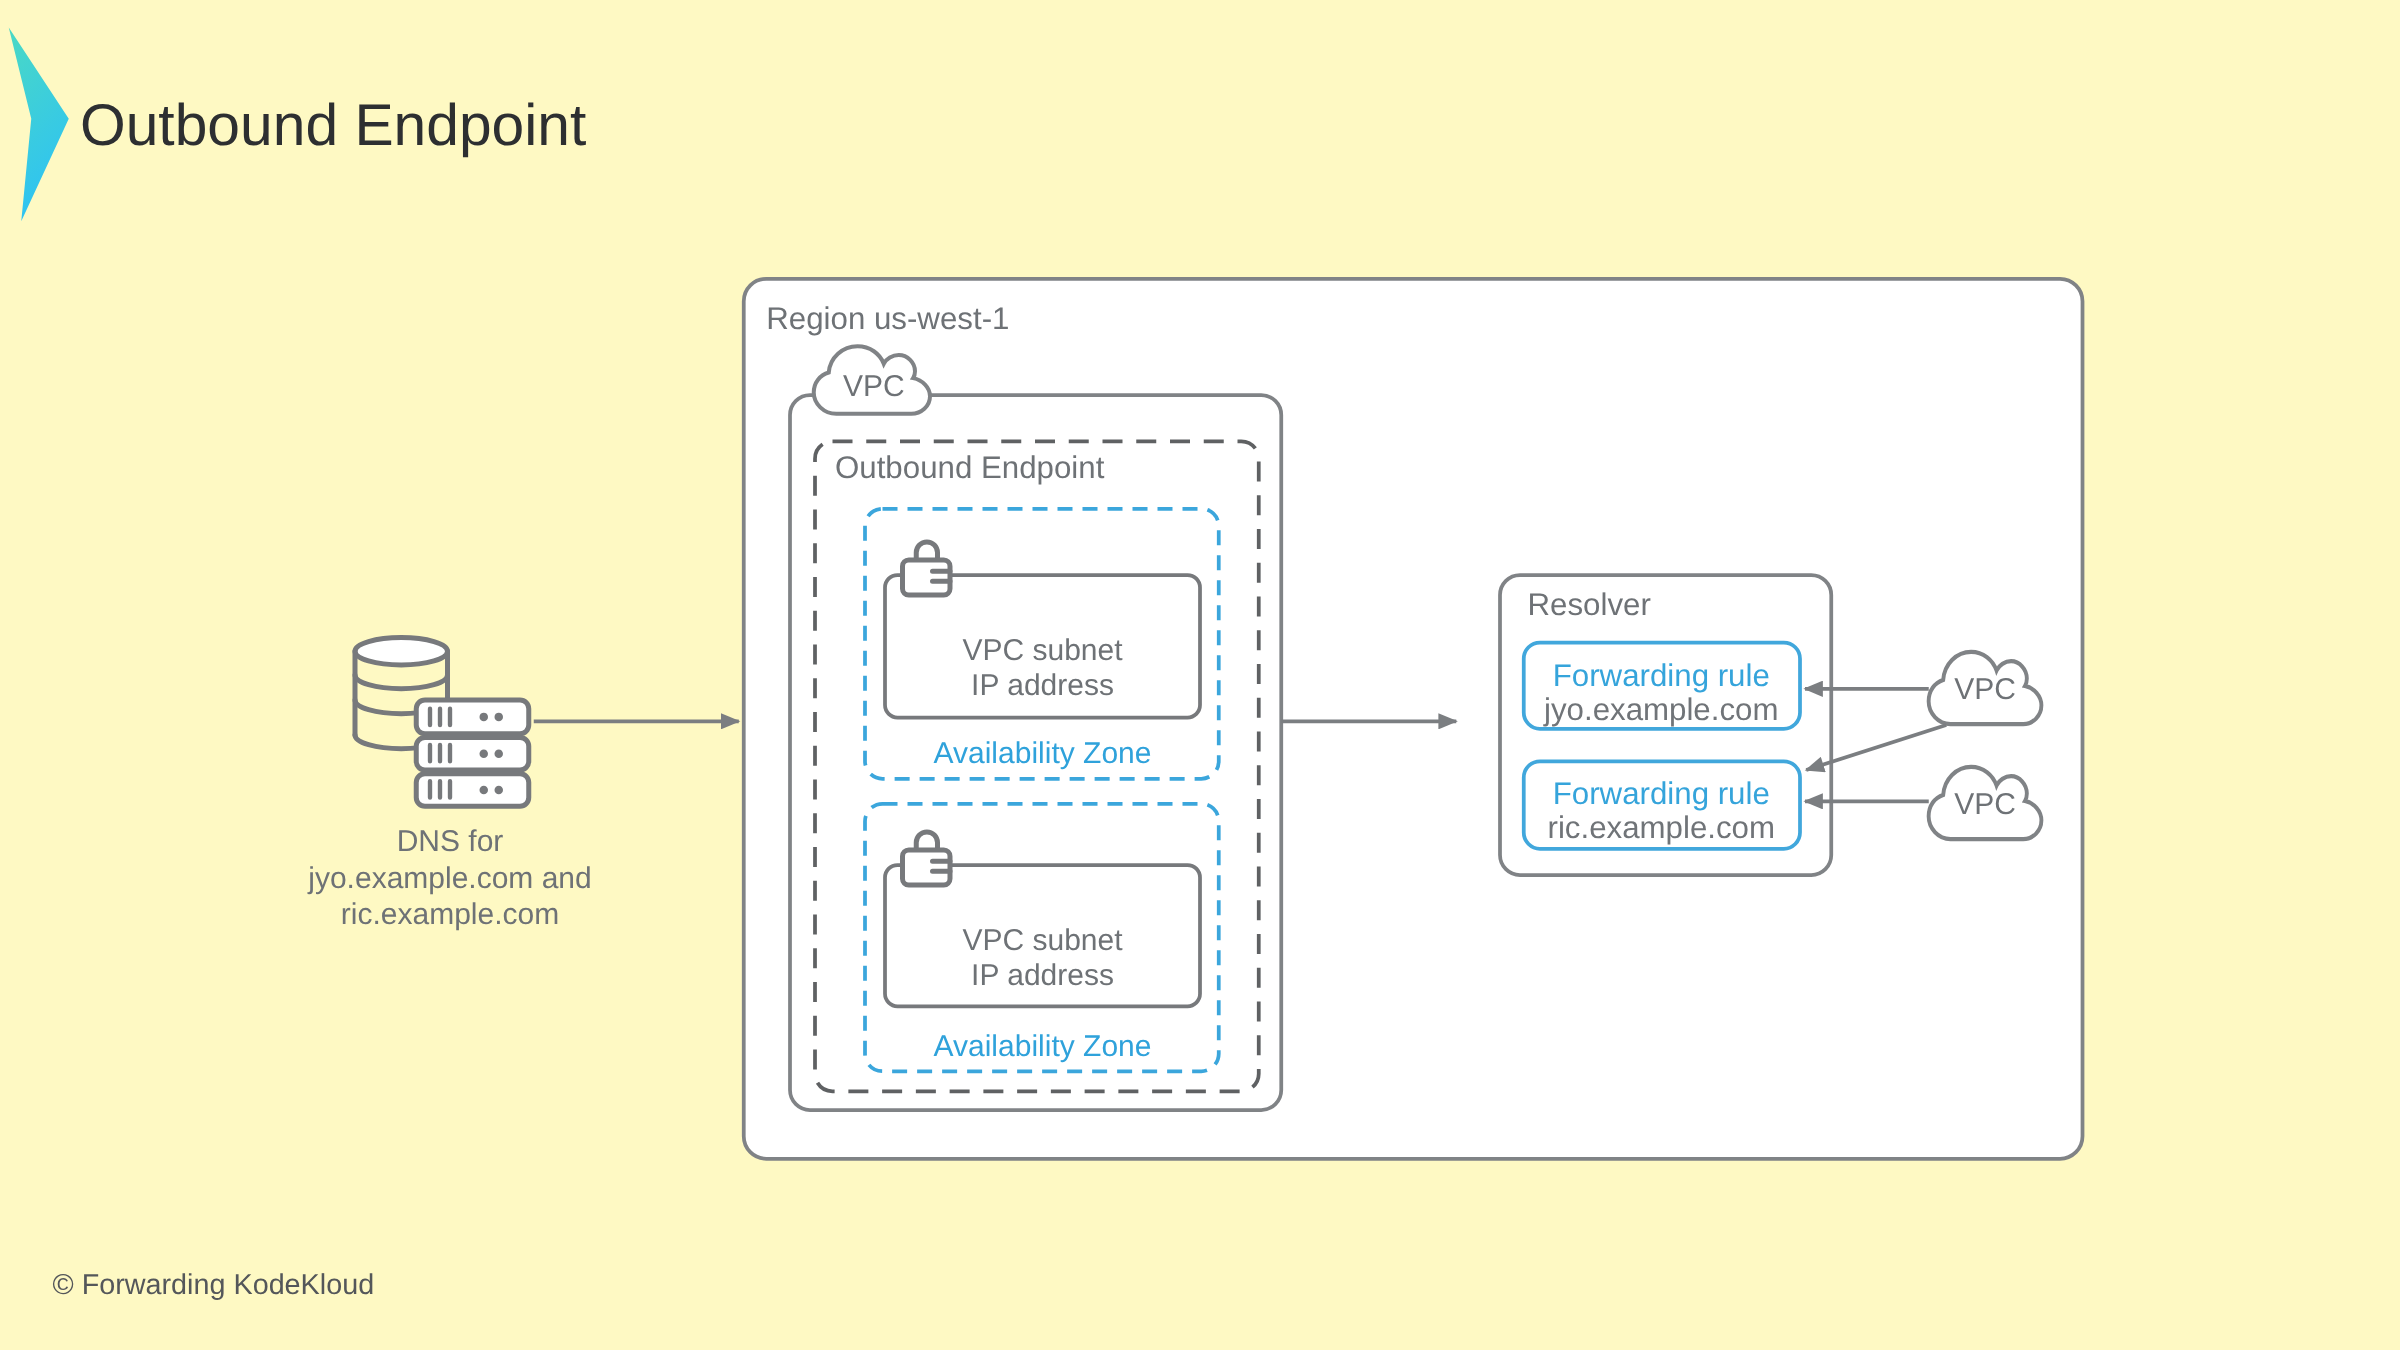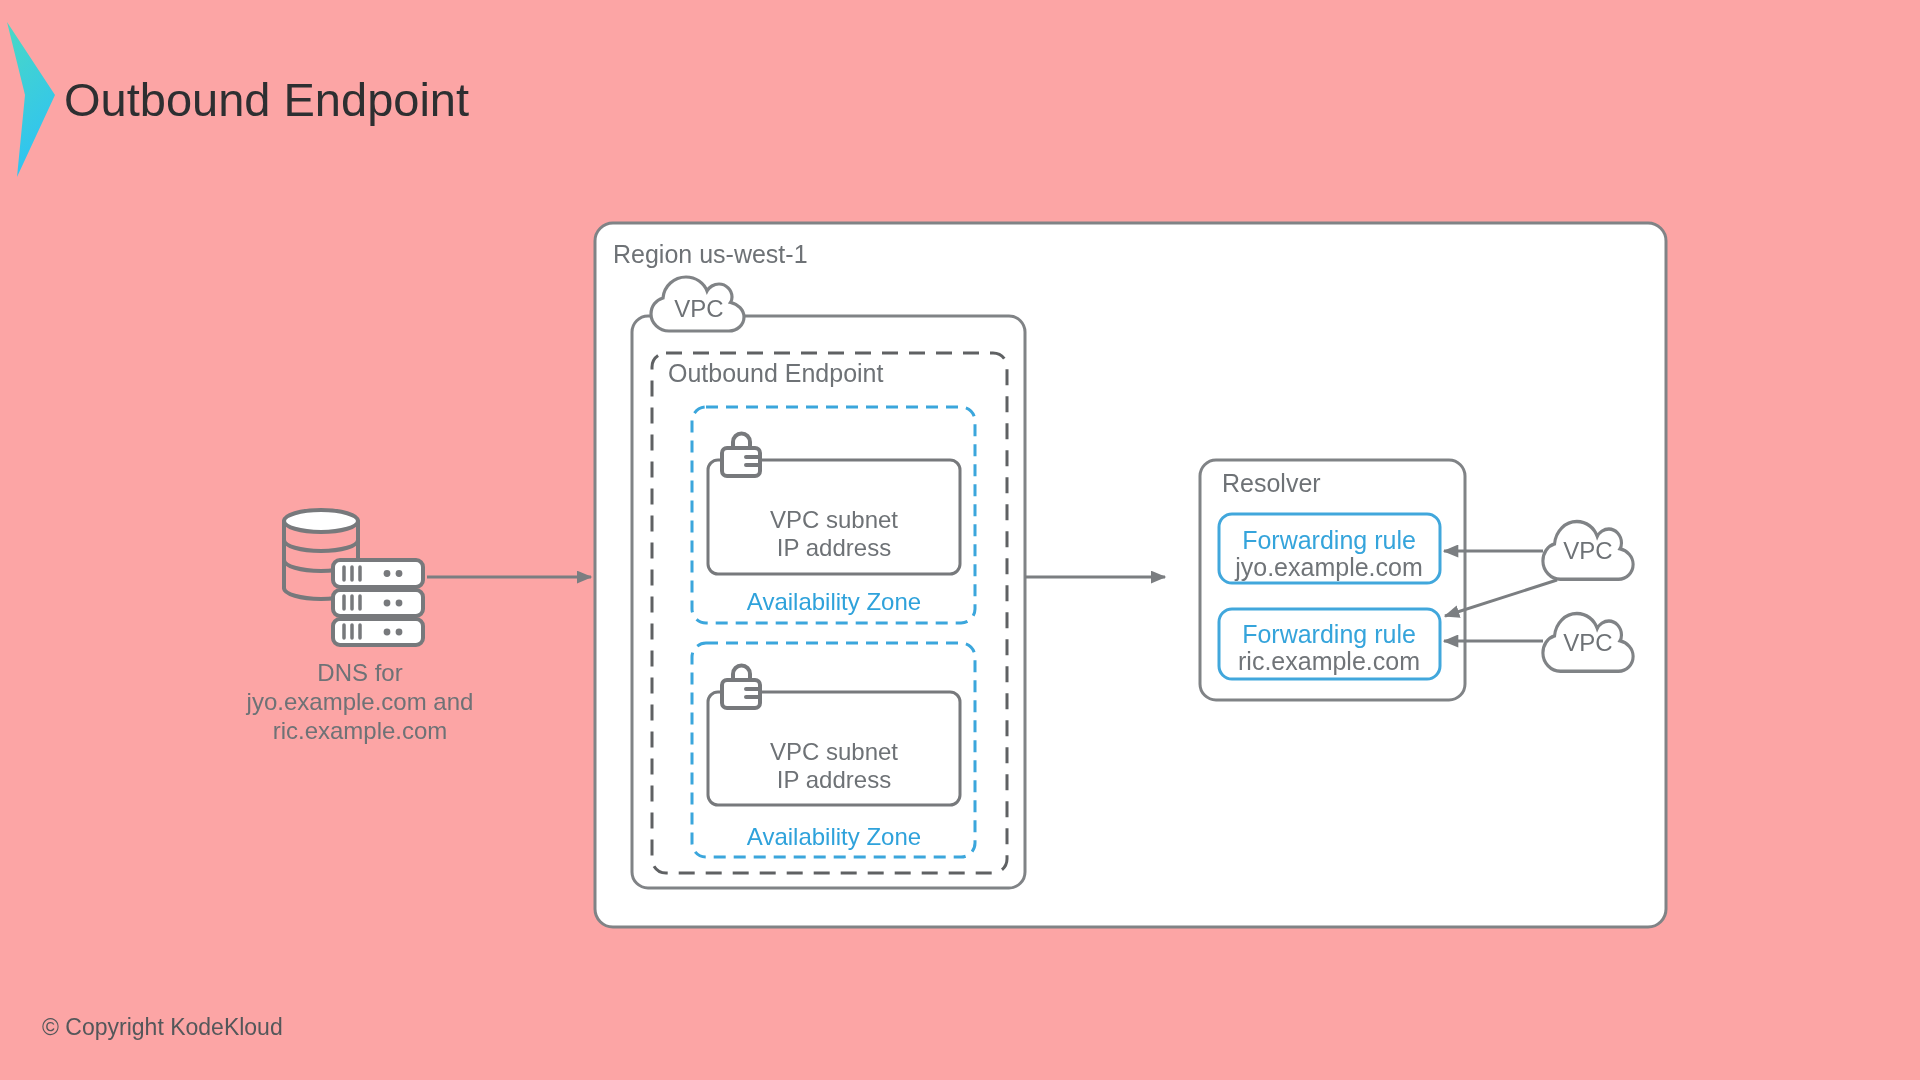--- a/index.html
+++ b/index.html
@@ -1,20 +1,20 @@
 <!DOCTYPE html>
 <html><head>
 <meta charset="utf-8">
 <style>
   html, body { margin:0; padding:0; background:#ffffff; }
   body {
     width:1920px; height:1080px; position:relative; overflow:hidden;
     font-family:"Liberation Sans", sans-serif;
   }
-  .slide { position:absolute; left:0; top:0; width:1920px; height:1080px; background:#fca5a5;text-decoration:underline; }
+  .slide { position:absolute; left:0; top:0; width:1920px; height:1080px; background:#fef9c3;text-decoration:underline; }
   .page-title {
     position:absolute; left:64px; top:72px;
     font-size:47px; font-weight:500; color:#2d2f31; letter-spacing:0px;
     white-space:nowrap;
   }
   .copyright {
     position:absolute; left:42px; top:1014px;
     font-size:23px; color:#54575a; white-space:nowrap;
   }
   svg.diagram { position:absolute; left:0; top:0; }
@@ -144,14 +144,14 @@
     <text class="t-gray" x="1222" y="492">Resolver</text>
     <text class="t-rule-title mid" x="1329" y="549">Forwarding rule</text>
     <text class="t-ruledom mid" x="1329" y="576">jyo.example.com</text>
     <text class="t-rule-title mid" x="1329" y="643">Forwarding rule</text>
     <text class="t-ruledom mid" x="1329" y="670">ric.example.com</text>
 
     <text class="t-gray24 mid" x="1588" y="559">VPC</text>
     <text class="t-gray24 mid" x="1588" y="651">VPC</text>
   </svg>
 
-  <div class="copyright">© Copyright KodeKloud</div>
+  <div class="copyright">© Forwarding KodeKloud</div>
 </div>
 
 </body></html>

